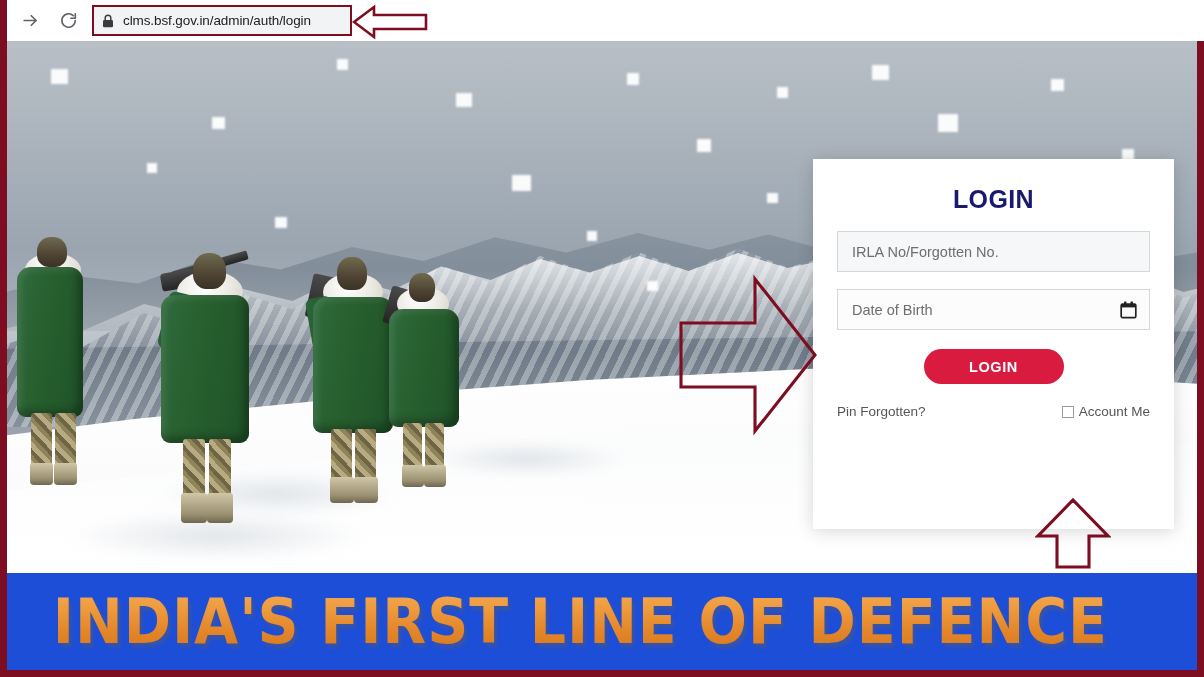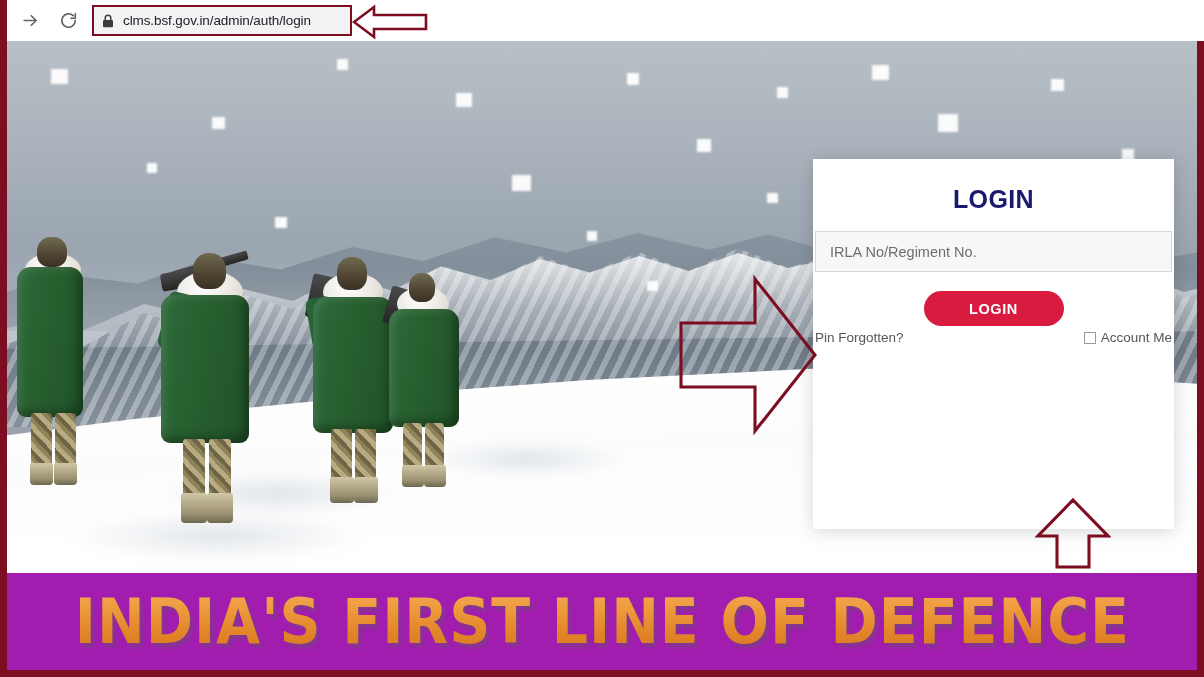--- a/index.html
+++ b/index.html
@@ -192,21 +192,21 @@
     filter: blur(1.2px);
   }
 
   
   #login-card {
     position: absolute;
     left: 806px; top: 118px;
     width: 361px; height: 370px;
     background: #ffffff;
     box-shadow: 0 2px 16px rgba(0,0,0,.16);
-    padding: 0 2px;
+    padding: 0 24px;
     z-index: 30;
   }
   #login-title {
     text-align: center;
     font-size: 25px;
     font-weight: bold;
     color: #191970;
     margin-top: 26px;
     letter-spacing: .4px;
   }
@@ -240,21 +240,21 @@
     font-weight: bold;
     letter-spacing: .6px;
     font-family: "Liberation Sans", sans-serif;
     cursor: pointer;
   }
 
   #row-links {
     display: flex;
     justify-content: space-between;
     align-items: center;
-    margin-top: 4px;
+    margin-top: 20px;
     font-size: 13.5px;
     color: #565656;
   }
   #pin-forgotten { cursor: pointer; }
   #remember-wrap { display: flex; align-items: center; gap: 5px; cursor: pointer; }
   #remember-box {
     width: 12px; height: 12px;
     border: 1px solid #9a9a9a;
     background: #fff;
     flex: none;
@@ -280,24 +280,23 @@
     left: 1028px; top: 455px;
     width: 76px; height: 75px;
     z-index: 40;
   }
 
   
   #banner {
     position: absolute;
     left: 0; bottom: 0;
     width: 1190px; height: 97px;
-    background: #a21caf;
+    background: #1d4ed8;
     display: flex;
     align-items: center;
-    justify-content: center;
   }
   #banner-text {
     font-family: "DejaVu Sans", sans-serif;
     font-weight: bold;
     font-size: 62px;
     letter-spacing: 1px;
     transform: scaleX(0.92);
     background: linear-gradient(180deg,#f2ab5d 0%,#ef9c3f 30%,#e28528 65%,#d4741d 100%);
     -webkit-background-clip: text;
     background-clip: text;
@@ -417,23 +416,32 @@
       <div class="flake" style="left:580px; top:190px; width:10px; height:10px;"></div>
       <div class="flake" style="left:760px; top:152px; width:11px; height:10px;"></div>
       <div class="flake" style="left:140px; top:122px; width:10px; height:10px;"></div>
       <div class="flake" style="left:640px; top:240px; width:11px; height:10px;"></div>
     </div>
 
     <div id="login-card">
       <div id="login-title">LOGIN</div>
 
       <div class="field tinted">
-        <span class="ph">IRLA No/Regiment No.</span>
-      </div>
-
+        <span class="ph">IRLA No/Forgotten No.</span>
+      </div>
+
+      <div class="field">
+        <span class="ph">Date of Birth</span>
+        <svg id="cal-icon" width="17" height="18" viewBox="0 0 17 18">
+          <rect x="1.2" y="3" width="14.6" height="13.6" rx="1.4" fill="none" stroke="#222" stroke-width="1.7"></rect>
+          <rect x="1.2" y="3" width="14.6" height="3.4" fill="#222"></rect>
+          <rect x="4" y="0.6" width="2.4" height="3.6" rx=".7" fill="#222"></rect>
+          <rect x="10.6" y="0.6" width="2.4" height="3.6" rx=".7" fill="#222"></rect>
+        </svg>
+      </div>
 
 
       <button id="login-button">LOGIN</button>
 
       <div id="row-links">
         <span id="pin-forgotten">Pin Forgotten?</span>
         <span id="remember-wrap">
           <span id="remember-box"></span>
           <span>Account Me</span>
         </span>

